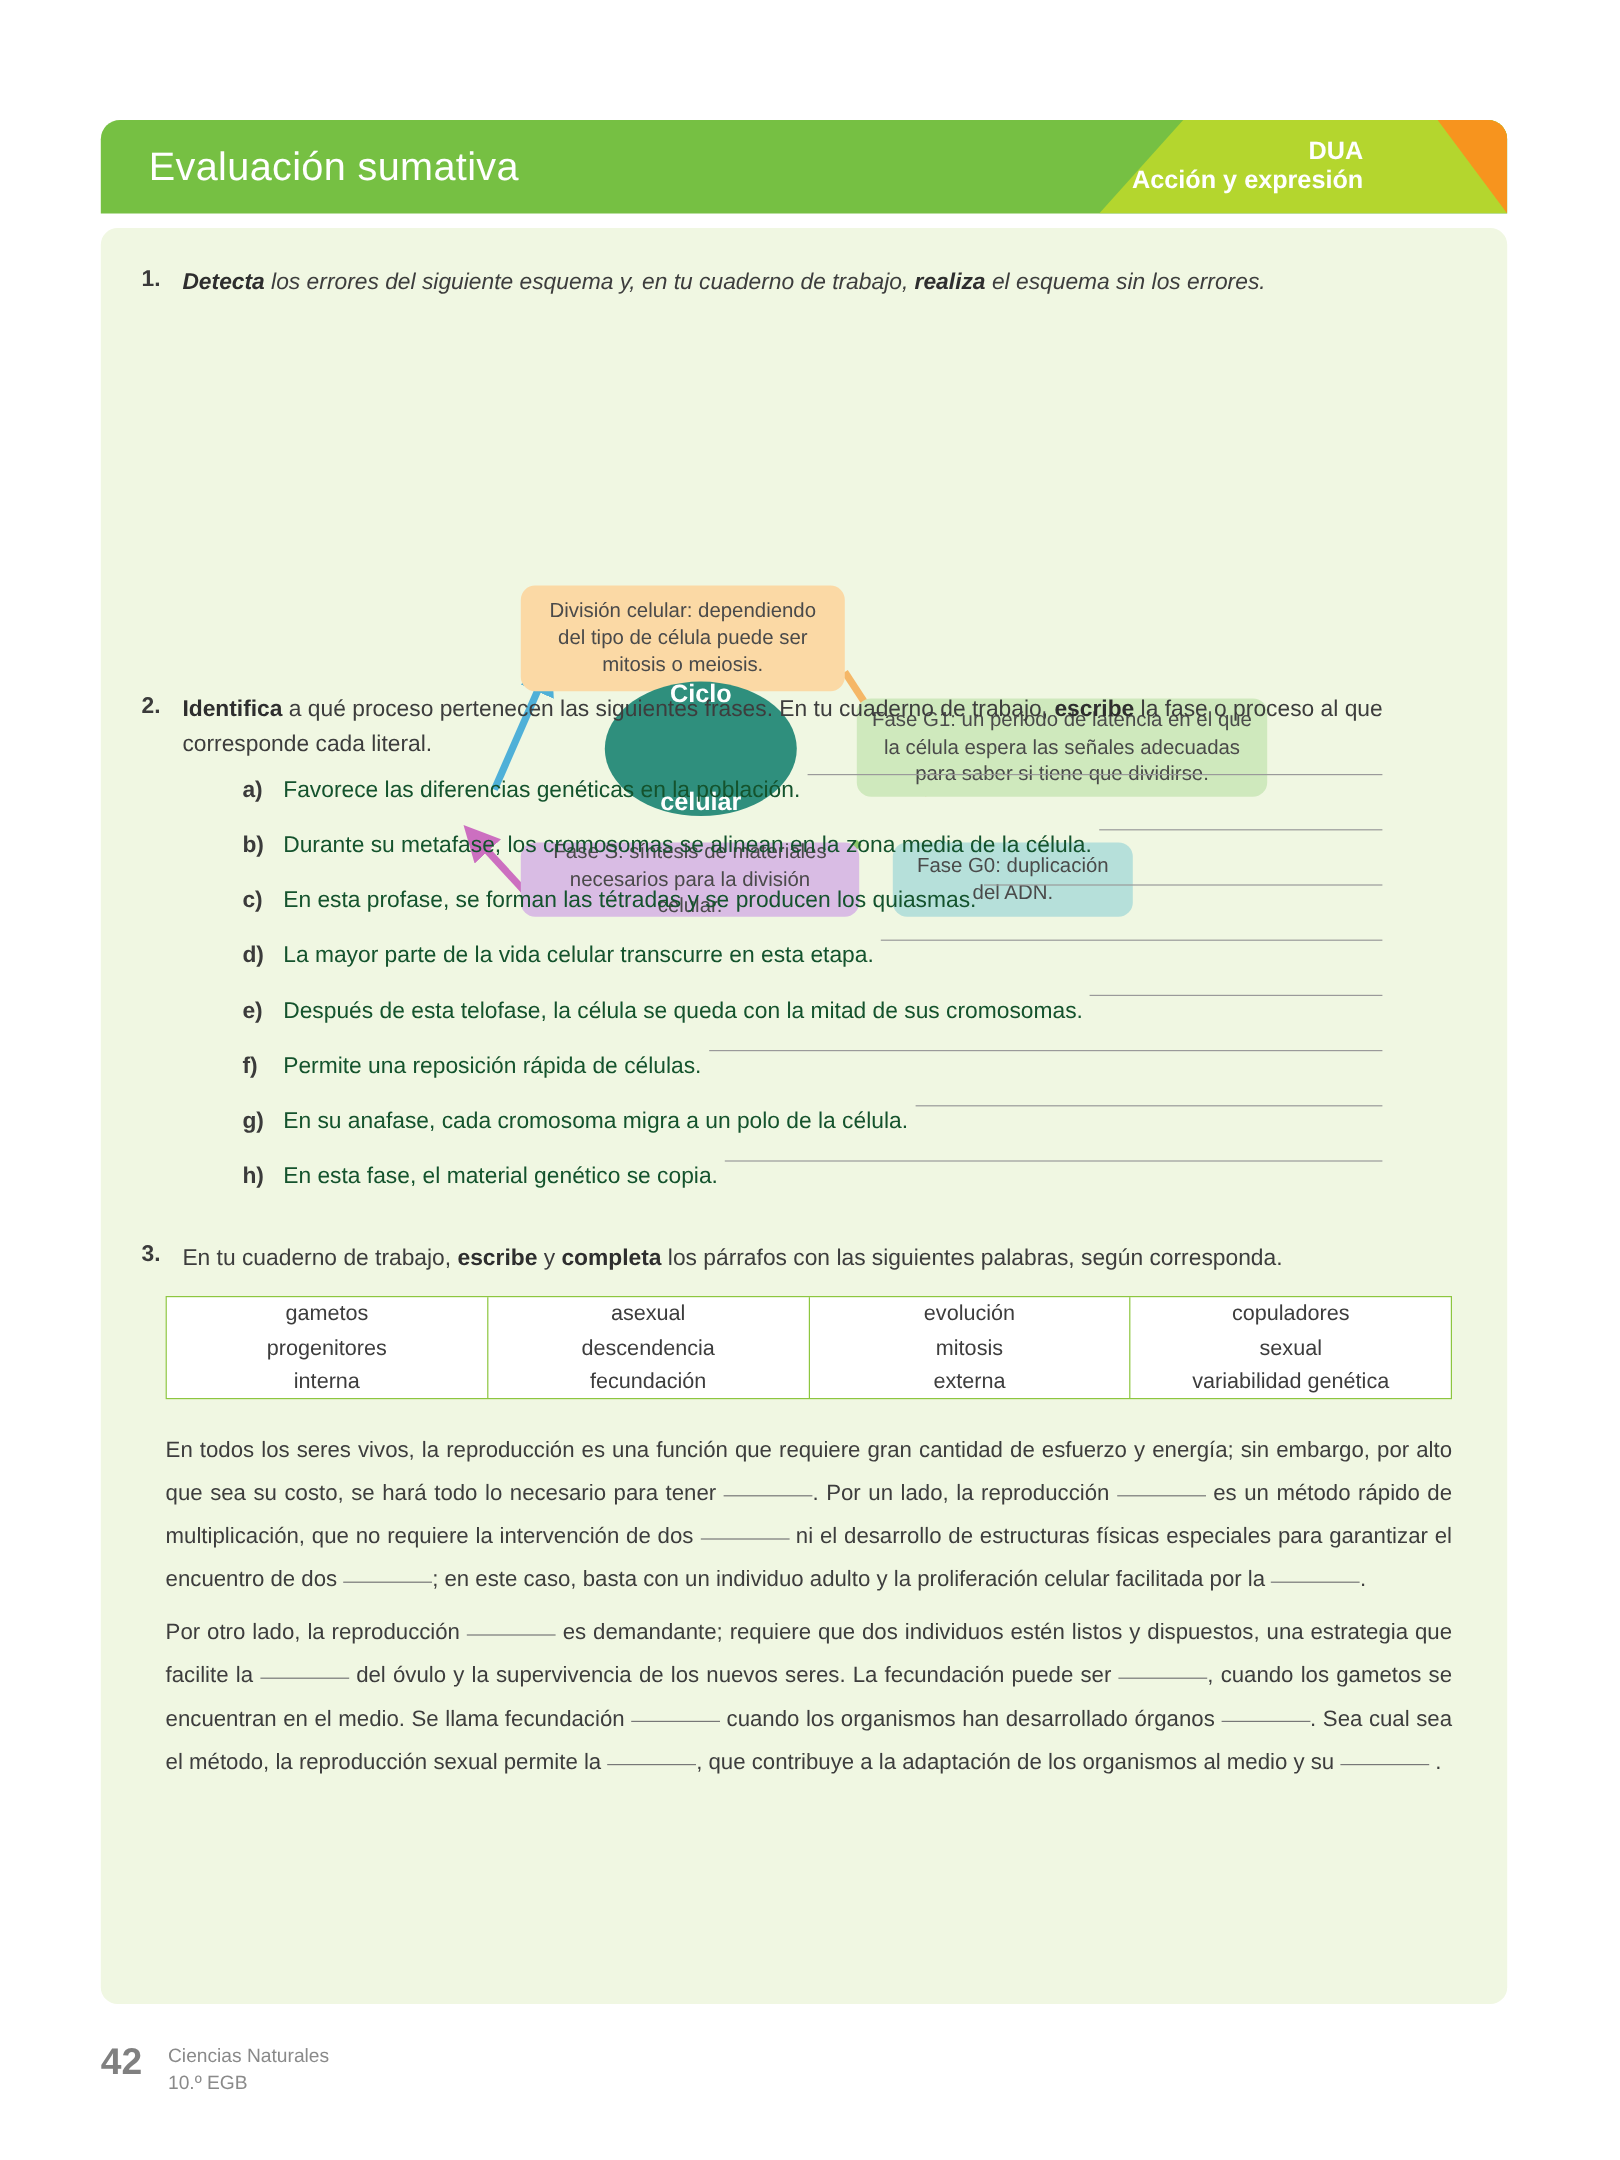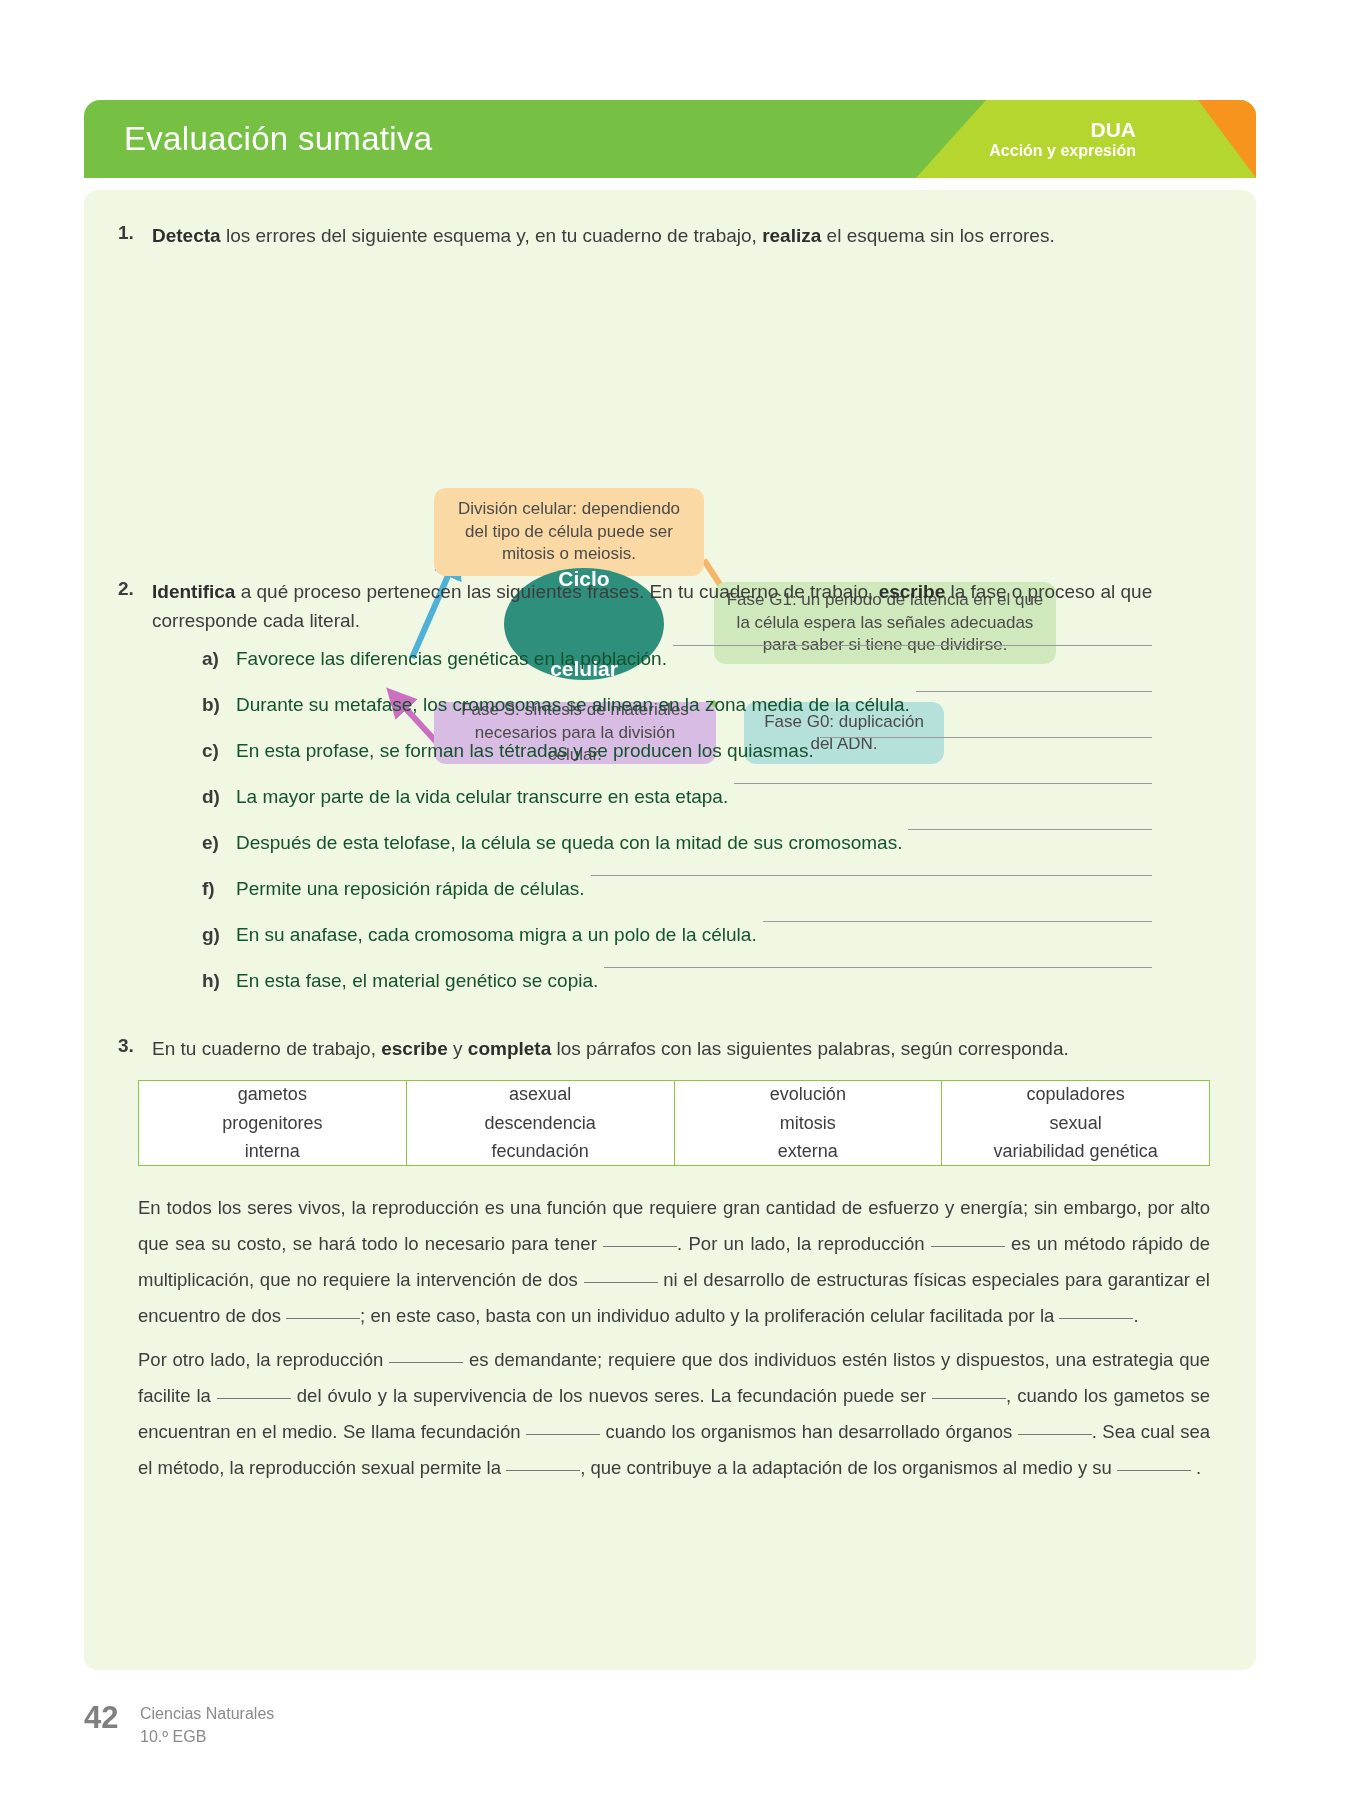--- a/index.html
+++ b/index.html
@@ -31,21 +31,21 @@
   .header-title {
     position: absolute; left: 40px; top: 50%; transform: translateY(-50%);
     color: #ffffff; font-size: 33px; font-weight: 400; letter-spacing: .3px;
     white-space: nowrap;
   }
   .dua-wrap {
     position: absolute; right: 120px; top: 50%; transform: translateY(-50%);
     text-align: right; color: #ffffff; line-height: 1.15;
   }
   .dua-main { font-size: 21px; font-weight: bold; }
-  .dua-sub  { font-size: 16px; font-weight: bold; }
+  .dua-sub  { font-size: 21px; font-weight: bold; }
 
   
   .panel {
     position: absolute; left: 84px; top: 190px;
     width: 1172px; height: 1480px;
     background: #f0f7e2;
     border-radius: 14px;
   }
 
   
@@ -142,21 +142,21 @@
     <div class="header-title">Evaluación sumativa</div>
     <div class="dua-wrap">
       <div class="dua-main">DUA</div>
       <div class="dua-sub">Acción y expresión</div>
     </div>
   </div>
 
   <div class="panel">
 
     <div class="qnum" style="left:34px; top:32px;">1.</div>
-    <div class="qtext" style="left:68px; top:32px; width:1070px;">
+    <div class="qtext" style="left:68px; top:32px; width:1070px;font-style:italic;">
       <b>Detecta</b><span> los errores del siguiente esquema y, en tu cuaderno de trabajo, </span><b>realiza</b><span> el esquema sin los errores.</span>
     </div>
 
     <div class="diagram">
 
       <svg width="1172" height="300">
         <defs>
           <marker id="ab" markerWidth="5" markerHeight="5" refX="2.6" refY="2.5" orient="auto">
             <path d="M0,0 L5,2.5 L0,5 z" fill="#4fb0d8"></path>
           </marker>

